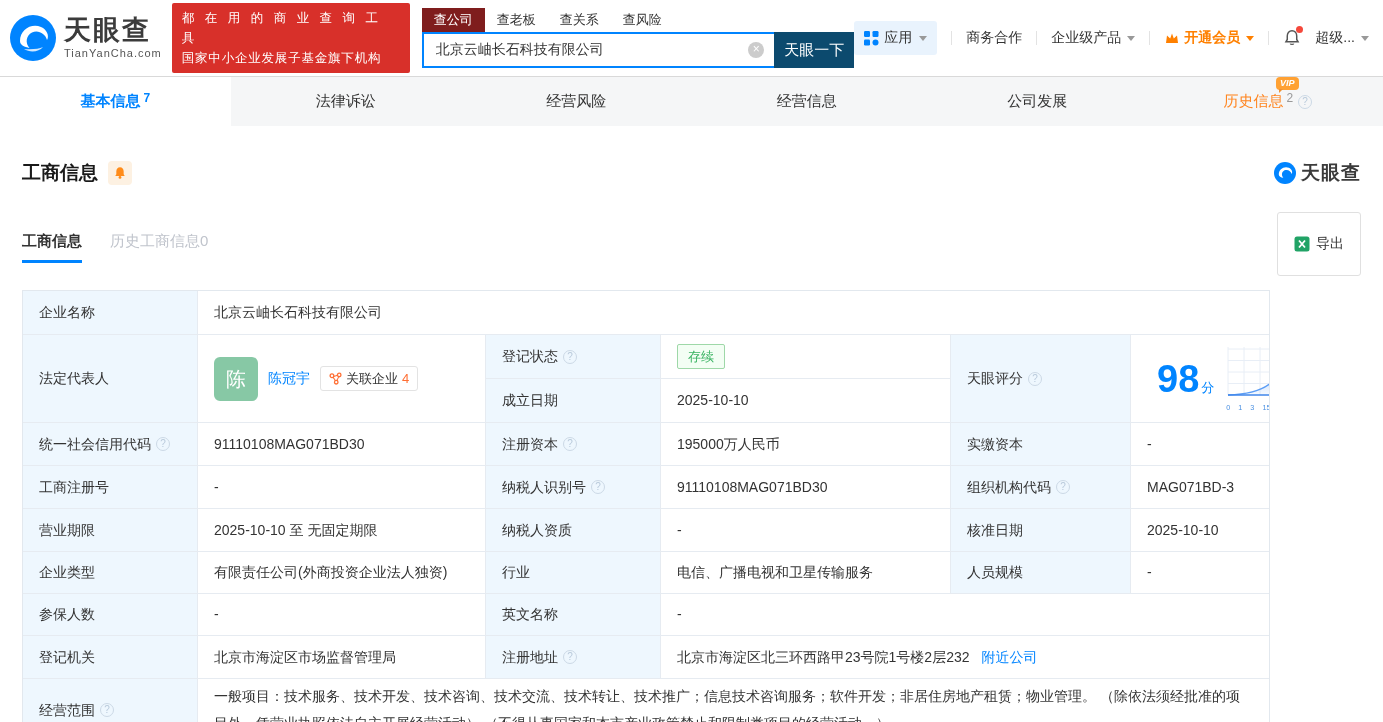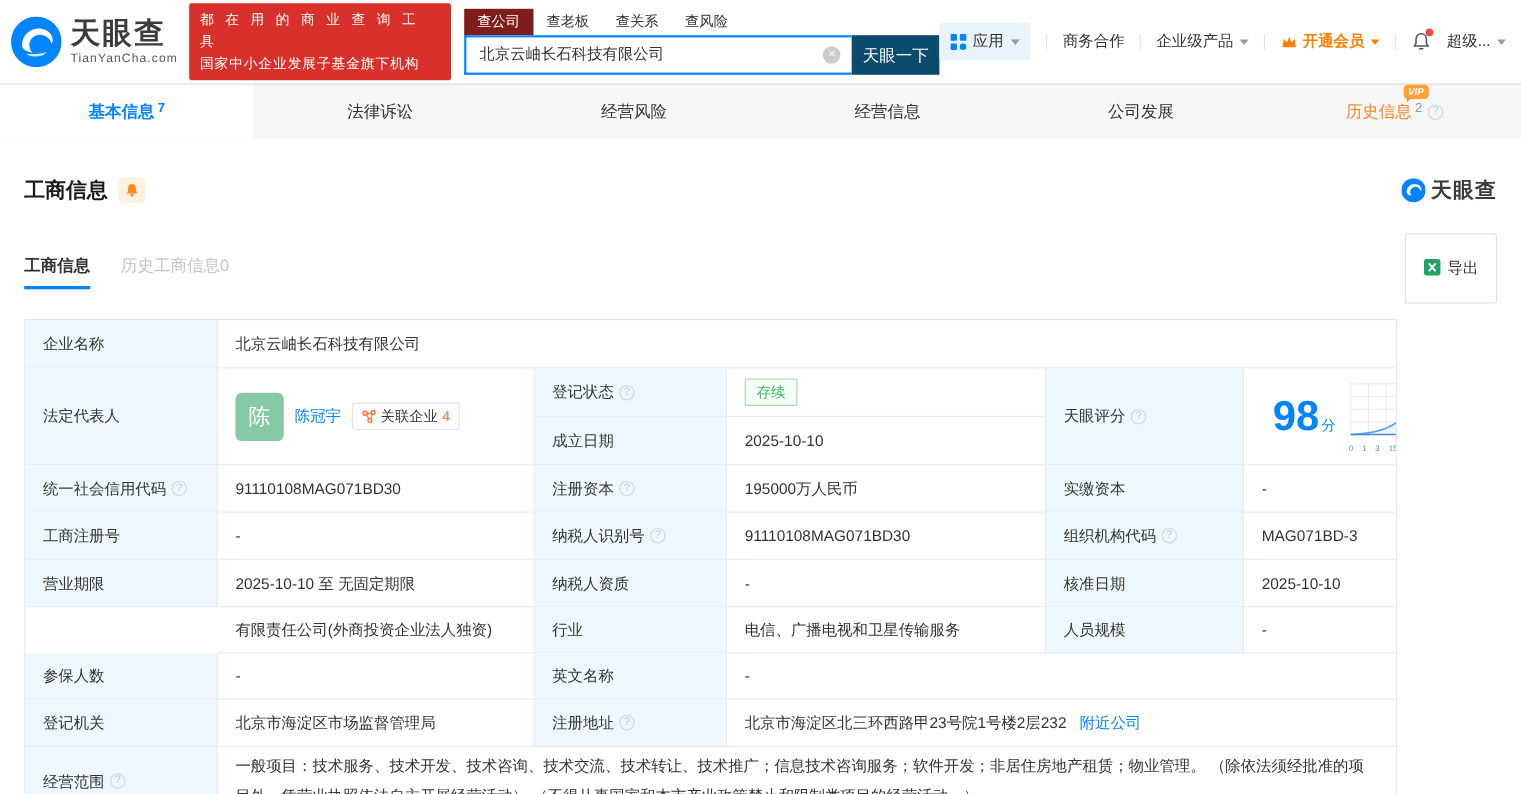--- a/index.html
+++ b/index.html
@@ -62,21 +62,21 @@
   .section-title { font-size:19px; font-weight:bold; color:#1a1a1a; }
   .bell-box { width:24px; height:24px; background:#fdf1e2; border-radius:4px; margin-left:10px;
     display:flex; align-items:center; justify-content:center; cursor:pointer; }
   .watermark { margin-left:auto; display:flex; align-items:center; gap:5px; }
   .watermark .wm-text { font-size:19px; font-weight:bold; color:#3b3b3b; letter-spacing:1px; }
   .subtab-row { display:flex; align-items:center; margin-top:26px; }
   .subtab { font-size:15px; margin-right:28px; cursor:pointer; padding-bottom:12px; position:relative; color:#333; }
   .subtab.active { font-weight:bold; }
   .subtab.active::after { content:""; position:absolute; left:0; right:0; bottom:0; height:3px; background:#0084ff; }
   .subtab.dim { color:#c0c4cc; }
-  .export-btn { margin-left:auto; display:flex; gap:6px; border:1px solid #e0e0e0;
+  .export-btn { margin-left:auto; display:flex; align-items:center; gap:6px; border:1px solid #e0e0e0;
     border-radius:3px; padding:22px 16px; font-size:14px; color:#333; cursor:pointer; background:#fff; margin-bottom:6px; }
 
   
   .info-table { margin-top:8px; display:grid; grid-template-columns:175px 288px 175px 290px 180px 1fr;
     grid-template-rows:44px 44px 44px 43px 43px 43px 42px 42px 43px 62px;
     border:1px solid #e2e8ee; width:1248px; }
   .cell { display:flex; align-items:center; padding:6px 16px; font-size:14px; border-right:1px solid #e6ebf1;
     border-bottom:1px solid #e6ebf1; line-height:1.5; overflow:hidden; }
   .cell.lbl { background:#eef7fe; color:#333; }
   .cell.noR { border-right:none; }
@@ -327,20 +327,21 @@
     </div>
     <div class="cell noR" style="grid-area:5/6/6/7">MAG071BD-3</div>
 
     <div class="cell lbl" style="grid-area:6/1/7/2">营业期限</div>
     <div class="cell" style="grid-area:6/2/7/3">2025-10-10 至 无固定期限</div>
     <div class="cell lbl" style="grid-area:6/3/7/4">纳税人资质</div>
     <div class="cell" style="grid-area:6/4/7/5">-</div>
     <div class="cell lbl" style="grid-area:6/5/7/6">核准日期</div>
     <div class="cell noR" style="grid-area:6/6/7/7">2025-10-10</div>
 
+    <div class="cell lbl" style="grid-area:7/1/8/2">企业类型</div>
     <div class="cell" style="grid-area:7/2/8/3">有限责任公司(外商投资企业法人独资)</div>
     <div class="cell lbl" style="grid-area:7/3/8/4">行业</div>
     <div class="cell" style="grid-area:7/4/8/5">电信、广播电视和卫星传输服务</div>
     <div class="cell lbl" style="grid-area:7/5/8/6">人员规模</div>
     <div class="cell noR" style="grid-area:7/6/8/7">-</div>
 
     <div class="cell lbl" style="grid-area:8/1/9/2">参保人数</div>
     <div class="cell" style="grid-area:8/2/9/3">-</div>
     <div class="cell lbl" style="grid-area:8/3/9/4">英文名称</div>
     <div class="cell noR" style="grid-area:8/4/9/7">-</div>

